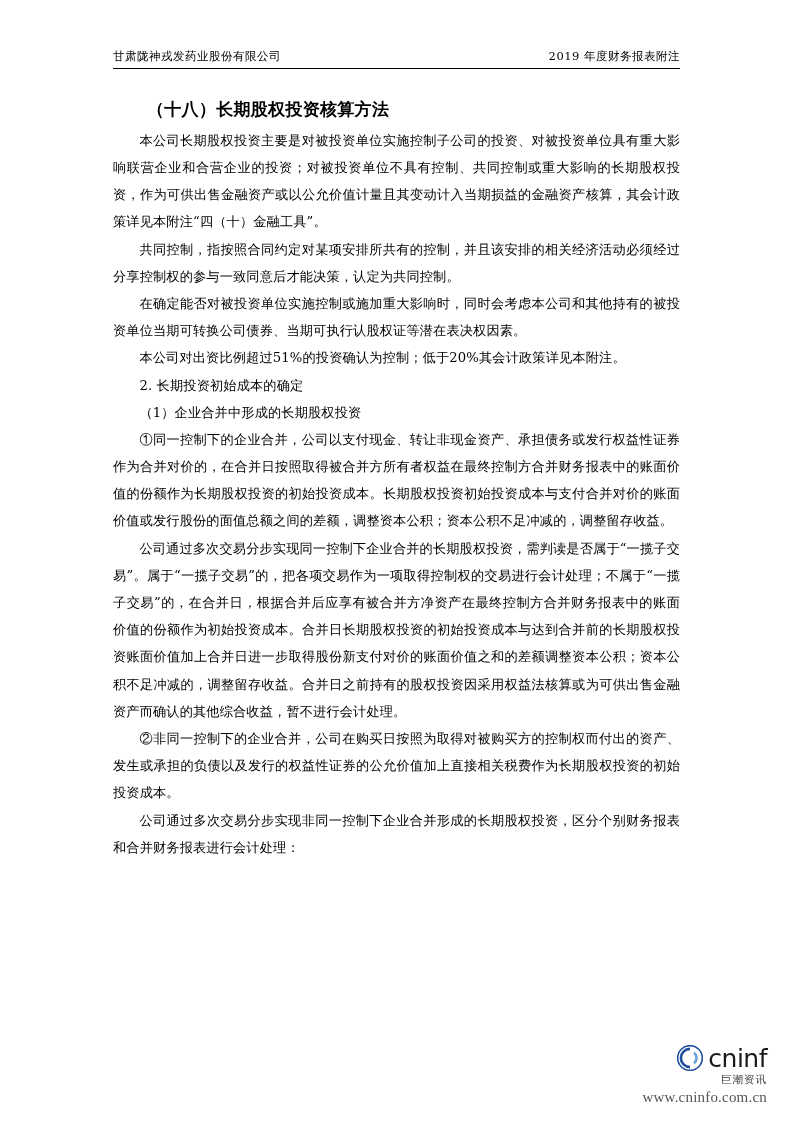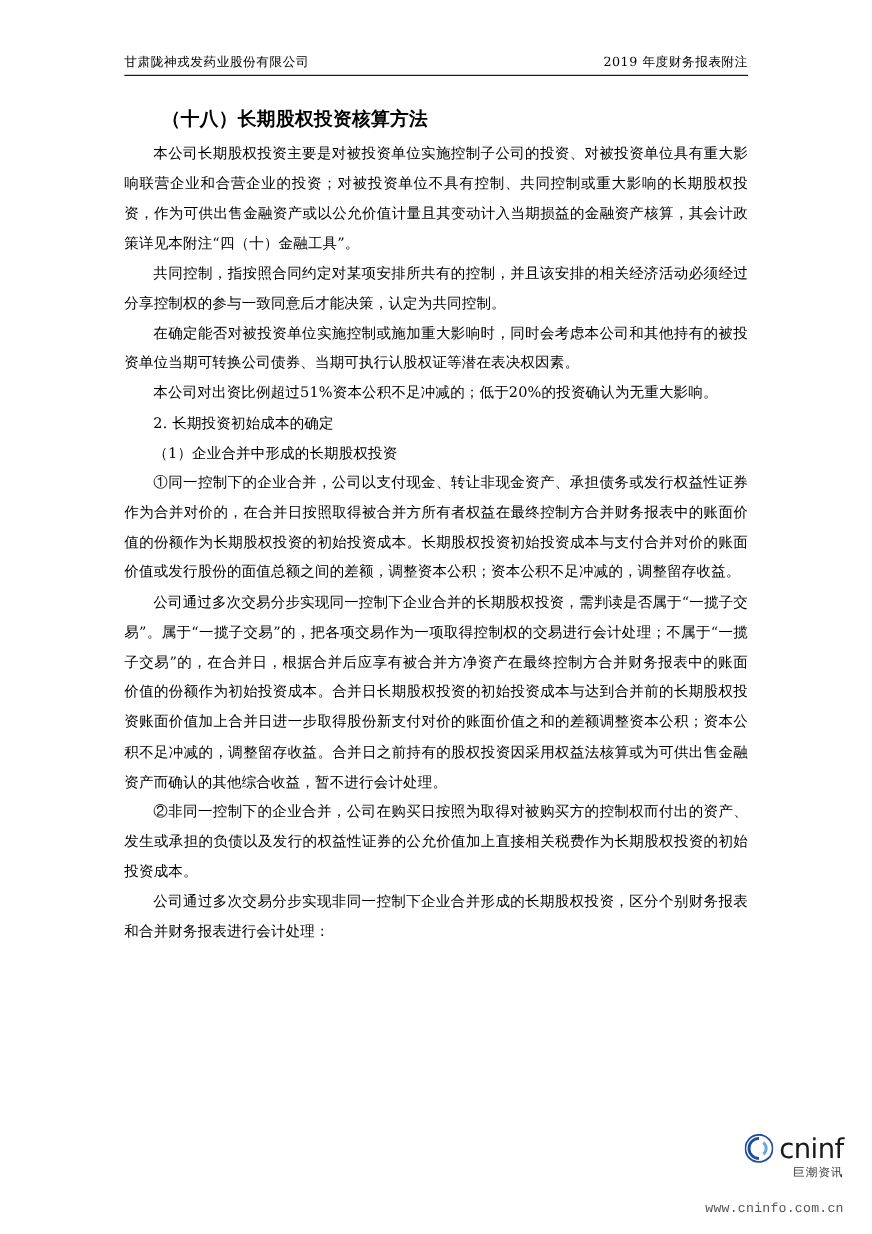--- a/index.html
+++ b/index.html
@@ -100,43 +100,43 @@
   .logo-sub {
     text-align: right;
     font-family: "DejaVu Sans", "Liberation Sans", sans-serif;
     font-size: 10.5px;
     color: #333333;
     margin-top: 2px;
     letter-spacing: 1px;
   }
   .logo-url {
     text-align: right;
-    font-family: Liberation Mono, monospace;
-    font-size: 12px;
+    font-family: Liberation Serif, serif;
+    font-size: 15px;
     color: #555555;
-    margin-top: 19px;
+    margin-top: 2px;
     letter-spacing: 0.2px;
   }
 </style>
 </head>
 <body>
 
 <div class="page">
 
   <div class="header">
     <div class="header-left">甘肃陇神戎发药业股份有限公司</div>
     <div class="header-right">2019 年度财务报表附注</div>
   </div>
 
   <div class="content">
     <div class="section-title">（十八）长期股权投资核算方法</div>
     <p class="para">本公司长期股权投资主要是对被投资单位实施控制子公司的投资、对被投资单位具有重大影响联营企业和合营企业的投资；对被投资单位不具有控制、共同控制或重大影响的长期股权投资，作为可供出售金融资产或以公允价值计量且其变动计入当期损益的金融资产核算，其会计政策详见本附注“四（十）金融工具”。</p>
     <p class="para">共同控制，指按照合同约定对某项安排所共有的控制，并且该安排的相关经济活动必须经过分享控制权的参与一致同意后才能决策，认定为共同控制。</p>
     <p class="para">在确定能否对被投资单位实施控制或施加重大影响时，同时会考虑本公司和其他持有的被投资单位当期可转换公司债券、当期可执行认股权证等潜在表决权因素。</p>
-    <p class="para">本公司对出资比例超过51%资本公积不足冲减的；低于20%的投资确认为无重大影响。</p>
+    <p class="para">本公司对出资比例超过51%的投资确认为控制；低于20%其会计政策详见本附注。</p>
     <p class="para">2. 长期投资初始成本的确定</p>
     <p class="para">（1）企业合并中形成的长期股权投资</p>
     <p class="para">①同一控制下的企业合并，公司以支付现金、转让非现金资产、承担债务或发行权益性证券作为合并对价的，在合并日按照取得被合并方所有者权益在最终控制方合并财务报表中的账面价值的份额作为长期股权投资的初始投资成本。长期股权投资初始投资成本与支付合并对价的账面价值或发行股份的面值总额之间的差额，调整资本公积；资本公积不足冲减的，调整留存收益。</p>
     <p class="para">公司通过多次交易分步实现同一控制下企业合并的长期股权投资，需判读是否属于“一揽子交易”。属于“一揽子交易”的，把各项交易作为一项取得控制权的交易进行会计处理；不属于“一揽子交易”的，在合并日，根据合并后应享有被合并方净资产在最终控制方合并财务报表中的账面价值的份额作为初始投资成本。合并日长期股权投资的初始投资成本与达到合并前的长期股权投资账面价值加上合并日进一步取得股份新支付对价的账面价值之和的差额调整资本公积；资本公积不足冲减的，调整留存收益。合并日之前持有的股权投资因采用权益法核算或为可供出售金融资产而确认的其他综合收益，暂不进行会计处理。</p>
     <p class="para">②非同一控制下的企业合并，公司在购买日按照为取得对被购买方的控制权而付出的资产、发生或承担的负债以及发行的权益性证券的公允价值加上直接相关税费作为长期股权投资的初始投资成本。</p>
     <p class="para">公司通过多次交易分步实现非同一控制下企业合并形成的长期股权投资，区分个别财务报表和合并财务报表进行会计处理：</p>
   </div>
 
 
   <div class="logo-block">

